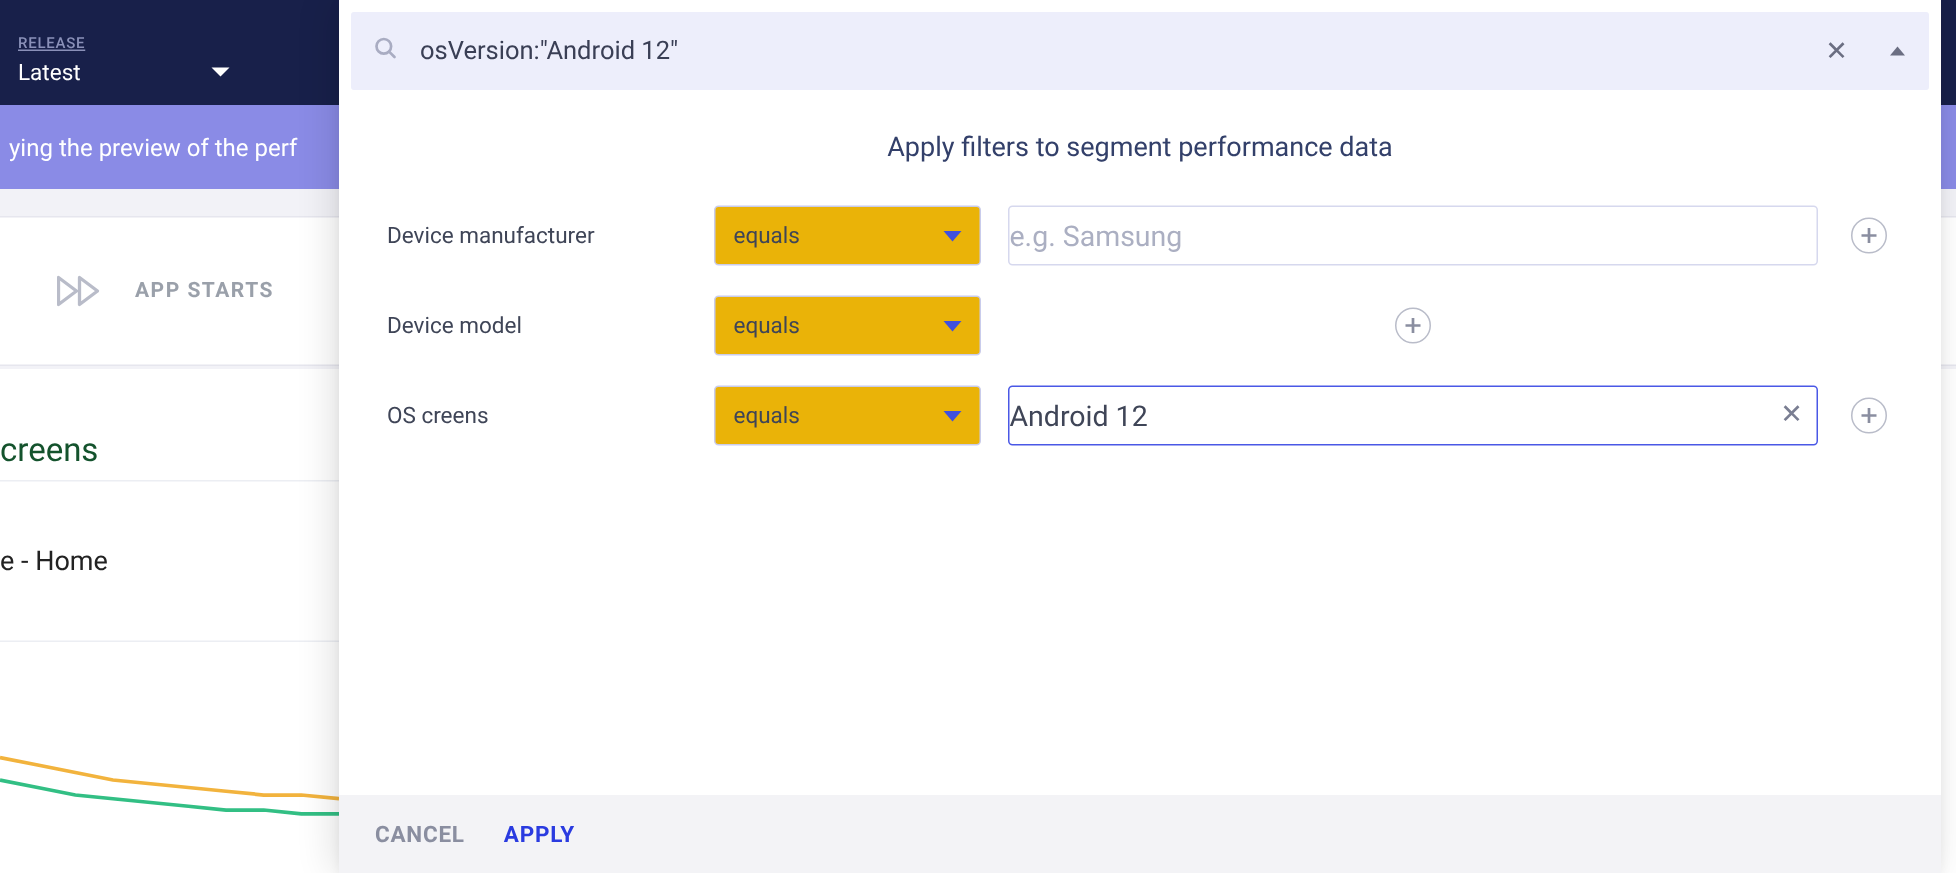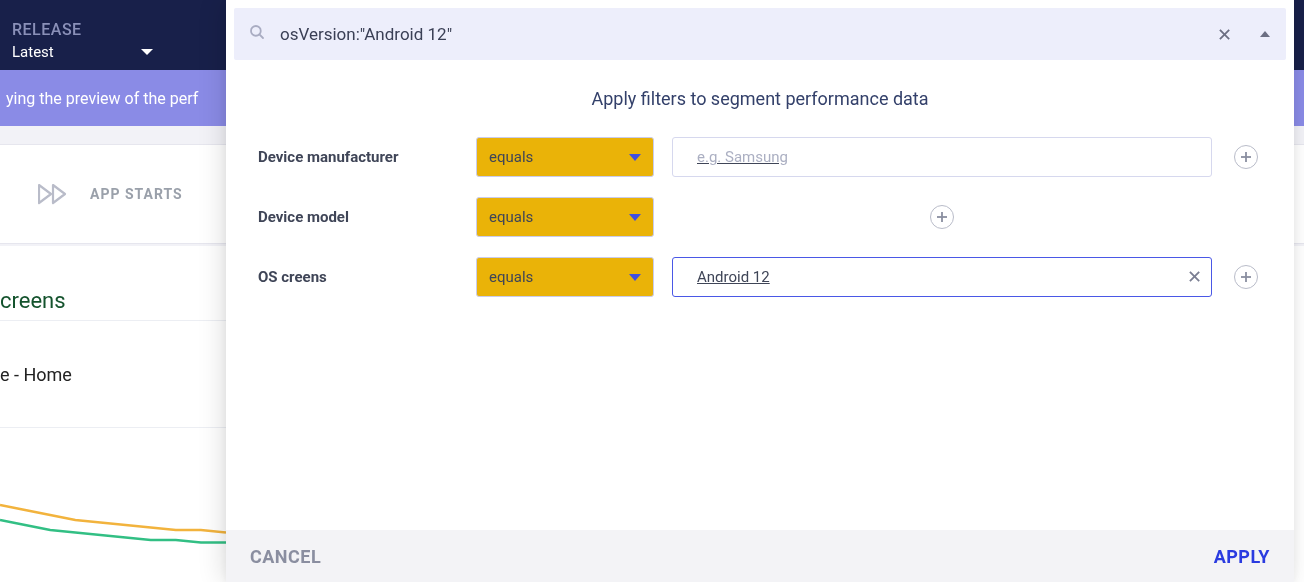--- a/index.html
+++ b/index.html
@@ -6,21 +6,21 @@
   body { width: 1304px; height: 582px; overflow: hidden; background: #fff; position: relative; }
 
   
   .bg-topbar {
     position: absolute; left: 0; top: 0; width: 100%; height: 70px;
     background: #18204a;
     display: flex; align-items: center; padding: 0 12px;
     color: #fff;
   }
   .bg-release-wrap { display: flex; flex-direction: column; gap: 4px; padding-top: 10px; }
-  .bg-release-label { font-size: 16px; letter-spacing: .5px; color: #8a90b8; font-weight: 500; }
+  .bg-release-label { font-size: 10px; letter-spacing: .5px; color: #8a90b8; font-weight: 500; text-decoration: underline; }
   .bg-release-select { display: flex; align-items: center; gap: 87px; color: #fff; font-size: 15px; }
   .caret-down-white { width: 0; height: 0; border-left: 6px solid transparent; border-right: 6px solid transparent; border-top: 6px solid #fff; }
 
   .bg-banner {
     position: absolute; left: 0; top: 70px; width: 100%; height: 56px;
     background: #8a8be6; color: #fff; display: flex; align-items: center;
     padding: 0 6px; font-size: 16px;
   }
 
   .bg-tabstrip {
@@ -69,49 +69,49 @@
 
   .modal-title { font-size: 18px; color: #33406a; padding: 28px 32px 18px 32px; text-align: center; }
 
   .filter-row {
     display: grid;
     grid-template-columns: 200px 178px 1fr 32px;
     align-items: center;
     gap: 18px;
     padding: 10px 32px;
   }
-  .filter-label { font-size: 15px; color: #3f4557; font-weight: bold; }
+  .filter-label { font-size: 15px; color: #3f4557; }
   .select-box {
     height: 40px; border: 1px solid #c9ccec; border-radius: 3px; padding: 0 12px;
     display: flex; align-items: center; justify-content: space-between;
     font-size: 15px; color: #3f4557; cursor: pointer; background:#eab308;
   }
   .caret-down-blue { width:0; height:0; border-left:6px solid transparent; border-right:6px solid transparent; border-top:7px solid #3f4fe0; }
   .value-input {
-    height: 40px; border: 1px solid #d6d8ee; border-radius: 3px; padding: 0 24px; width: 100%;
-    font-size: 15px; outline: none; color:#3f4557; background:#fff;text-decoration:underline;
+    height: 40px; border: 1px solid #d6d8ee; border-radius: 3px; padding: 0 0; width: 100%;
+    font-size: 19px; outline: none; color:#3f4557; background:#fff;
   }
   .value-input::placeholder { color: #abafc2; }
   .value-input.active { border: 1.5px solid #4a58e6; }
   .value-wrap { position: relative; }
   .value-clear {
     position: absolute; right: 10px; top: 50%; transform: translateY(-50%);
     color: #7a7e92; font-size: 18px; cursor: pointer; line-height:1;
   }
   .add-btn {
     width: 24px; height: 24px; border: 1.5px solid #b9bcc9; border-radius: 50%;
     display: flex; align-items: center; justify-content: center; cursor: pointer;
     color: #8a8ea0; justify-self: center;
   }
   .add-btn svg { display:block; }
 
   .modal-footer {
     margin-top: auto; height: 52px; background: #f3f3f6; display: flex;
-    align-items: center; justify-content: space-between; gap: 26px; padding: 0 24px;
-    font-size: 18px; font-weight: 700; letter-spacing: .5px;
+    align-items: center; justify-content: flex-start; gap: 26px; padding: 0 24px;
+    font-size: 15px; font-weight: 700; letter-spacing: .5px;
   }
   .btn-cancel { color: #8a8ea0; cursor: pointer; }
   .btn-apply { color: #2a3be0; cursor: pointer; }
 
   
   .spark { width: 100%; height: 100%; }
 </style>
 </head>
 <body>
 

